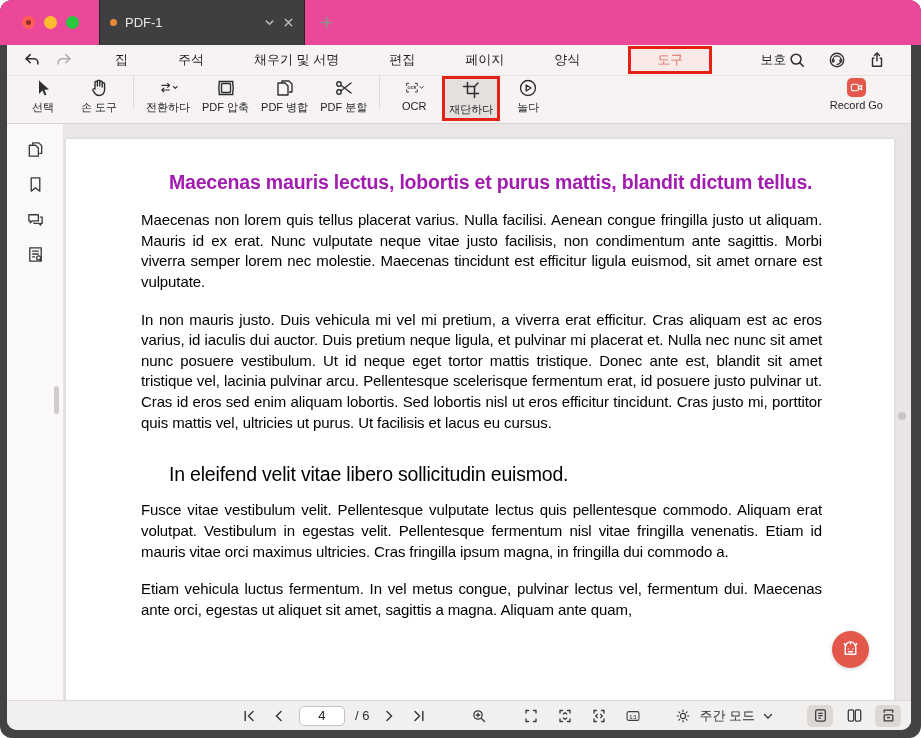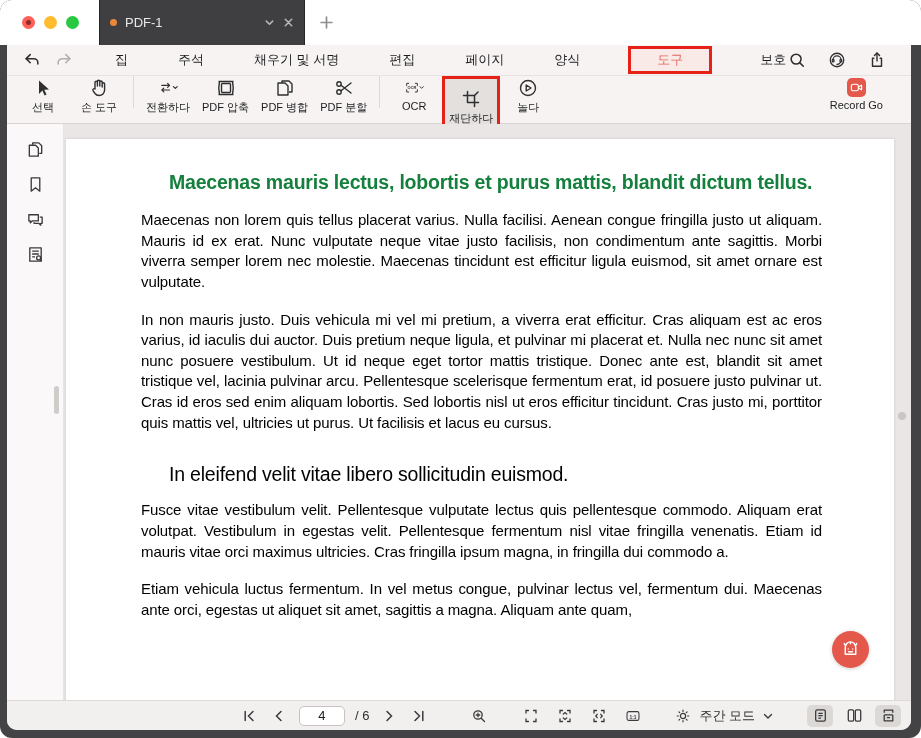--- a/index.html
+++ b/index.html
@@ -1,20 +1,20 @@
 <!DOCTYPE html>
 <html><head>
 <meta charset="utf-8">
 <style>
   * { box-sizing: border-box; margin: 0; padding: 0; }
   html,body { width: 921px; height: 738px; background: #ffffff; font-family: "Liberation Sans","DejaVu Sans",sans-serif; }
   .frame { position: absolute; left:0; top:0; width:921px; height:738px; background:#434345; border-radius:12px; overflow:hidden; }
 
   
-  .tabbar { position:relative; height:45px; background:#ffffff; display:flex; align-items:stretch; }
+  .tabbar { position:relative; height:45px; background:#ec4899; display:flex; align-items:stretch; }
   .lights { display:flex; align-items:center; gap:9px; padding:0 20px 0 22px; }
   .light { width:13px; height:13px; border-radius:50%; position:relative; }
   .light-red { background:#ff5f57; }
   .light-red::after{ content:""; position:absolute; left:4px; top:4px; width:5px; height:5px; border-radius:50%; background:#8d2b26; }
   .light-yellow { background:#febc2e; }
   .light-green { background:#28c840; }
   .tab { width:206px; background:#3f3e40; border-left:1px solid #262628; border-right:1px solid #262628; display:flex; align-items:center; padding:0 10px; color:#e8e8e8; font-size:13px; }
   .tab-dot { width:7px; height:7px; border-radius:50%; background:#e8883a; margin-right:8px; flex:none; }
   .tab-title { flex:1; text-align:left; white-space:nowrap; overflow:hidden; }
   .tab-ctl { color:#b9b9ba; display:flex; align-items:center; margin-left:8px; cursor:pointer; }
@@ -31,34 +31,34 @@
   .menu-item { cursor:pointer; white-space:nowrap; padding:4px 2px; }
   .menu-item.highlight { color:#df6a5e; background:#f9e9e7; border:3px solid #e62117; padding:2px 26px; }
   .mb-right { margin-left:auto; display:flex; align-items:center; gap:22px; }
   .mb-right .mb-icon { margin:0; }
 
   
   .toolbar { height:48px; background:#f6f3f2; border-bottom:1px solid #d8d5d4; display:flex; align-items:flex-start; padding:0 8px; flex:none; }
   .tool { display:flex; flex-direction:column; align-items:center; justify-content:center; gap:2px; min-width:56px; padding:2px 6px; color:#1d1d1f; cursor:pointer; }
   .tool .t-icon { width:20px; height:20px; color:#2f2f31; display:flex; align-items:center; justify-content:center; }
   .tool .t-label { font-size:11px; white-space:nowrap; }
-  .tool.highlight { background:#e3e0de; border:3px solid #e62117; padding:10px 4px; min-width:56px; }
+  .tool.highlight { background:#e3e0de; border:3px solid #e62117; padding:1px 4px; min-width:56px; }
   .tb-sep { width:1px; height:32px; background:#ddd9d8; margin:0 6px; flex:none; }
   .tb-right { margin-left:auto; display:flex; align-items:center; gap:26px; padding-right:14px; }
   .badge-icon { width:19px; height:19px; border-radius:5px; display:flex; align-items:center; justify-content:center; color:#fff; }
 
   
   .main { flex:1; display:flex; position:relative; overflow:hidden; background:#e9e6e5; }
   .sidebar { width:57px; flex:none; background:#faf8f8; border-right:1px solid #e7e4e3; display:flex; flex-direction:column; align-items:center; padding-top:16px; gap:16px; position:relative; }
   .sb-icon { width:19px; height:19px; color:#3a3a3c; cursor:pointer; }
   .panel-handle { position:absolute; right:4px; top:262px; width:5px; height:28px; border-radius:3px; background:#cfccca; }
 
   .docarea { flex:1; position:relative; overflow:hidden; }
   .page { position:absolute; left:2px; right:17px; top:15px; bottom:-40px; background:#ffffff; box-shadow:0 0 3px rgba(0,0,0,.12); padding:28px 72px 0 75px; }
-  .page h1 { font-size:19.5px; font-weight:bold; color:#15803d; letter-spacing:-.2px; line-height:1.55; padding-left:68px; text-indent:-40px; margin-bottom:13px; }
+  .page h1 { font-size:19.5px; font-weight:bold; color:#a21caf; letter-spacing:-.2px; line-height:1.55; padding-left:68px; text-indent:-40px; margin-bottom:13px; }
   .page h2 { font-size:19.5px; font-weight:normal; color:#000; letter-spacing:-.2px; line-height:1.5; padding-left:68px; text-indent:-40px; margin:27px 0 11px 0; }
   .page p { font-size:15px; color:#000000; line-height:20.6px; text-align:justify; letter-spacing:-.1px; margin-bottom:17px; }
   .v-scroll-dot { position:absolute; right:5px; top:288px; width:8px; height:8px; border-radius:50%; background:#c9c6c5; }
   .assistant-btn { position:absolute; right:42px; bottom:32px; width:37px; height:37px; border-radius:50%; background:#e4584c; display:flex; align-items:center; justify-content:center; cursor:pointer; box-shadow:0 1px 4px rgba(0,0,0,.18); }
   .assistant-btn svg { width:21px; height:21px; color:#fff; }
 
   
   .statusbar { height:30px; background:#f2f0ef; border-top:1px solid #dddad9; display:flex; align-items:center; justify-content:flex-end; padding:0 10px; gap:14px; flex:none; font-size:13px; color:#2f2f31; }
   .sb-btn { width:20px; height:20px; display:flex; align-items:center; justify-content:center; color:#3a3a3c; cursor:pointer; flex:none; }
   .sb-btn svg { width:14px; height:14px; }

